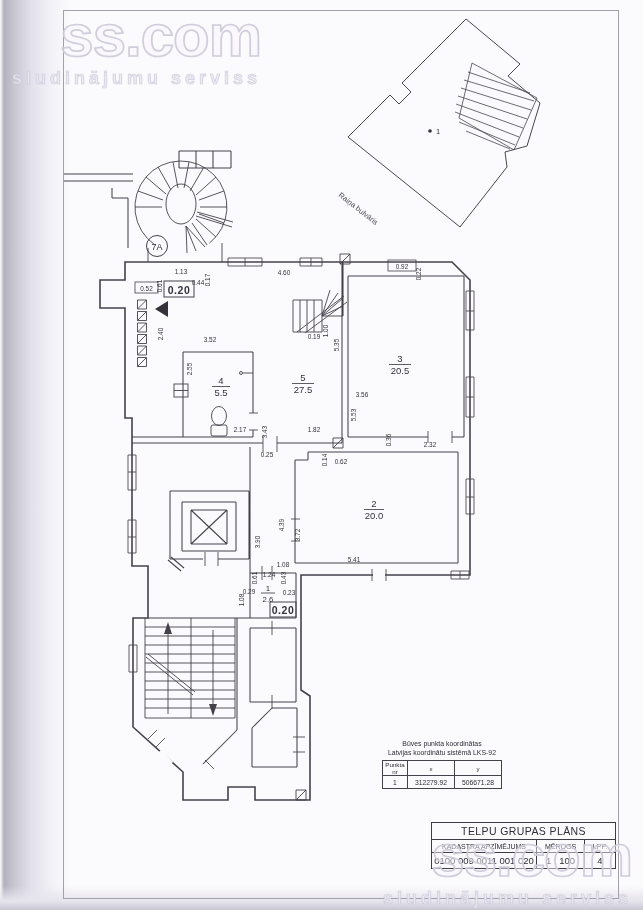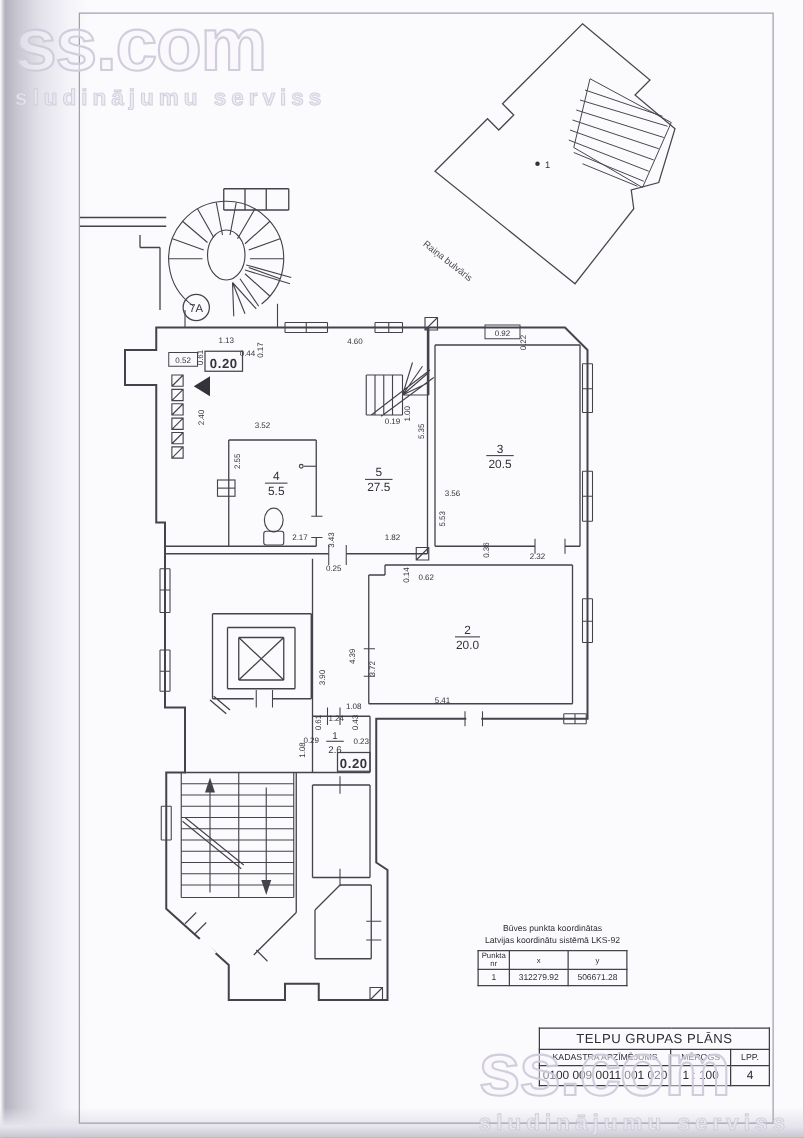--- a/index.html
+++ b/index.html
@@ -25,21 +25,21 @@
   .coords th{font-size:6.2px;line-height:1.15;}
   .coords td{font-size:6.8px;height:12px;}
   .c-nr{width:22px;} .c-x{width:44px;} .c-y{width:44px;}
   .tblock{position:absolute;z-index:4;left:431px;top:822px;color:#2f2d36;}
   .tblock table{border-collapse:collapse;}
   .tblock td{border:1px solid #3f3c46;text-align:center;padding:0;}
   .tb-title{font-size:10.5px;height:16px;letter-spacing:.4px;}
   .tb-h{font-size:7px;height:12px;}
   .tb-v{font-size:9.5px;height:15px;}
   .w1{width:104px;} .w2{width:47px;} .w3{width:30px;}
-  .wm{position:absolute;z-index:5;pointer-events:none;}
+  .wm{position:absolute;z-index:5;pointer-events:none;text-align:right;}
   .wm .big{font-weight:bold;font-size:60px;line-height:1;letter-spacing:-1px;
     color:rgba(248,247,252,.45);-webkit-text-stroke:1.7px rgba(206,203,218,.95);}
   .wm .small{font-weight:bold;font-size:18px;letter-spacing:4px;margin-top:2px;
     color:rgba(233,231,241,.85);-webkit-text-stroke:.7px rgba(204,201,216,.9);}
   .wm-tl{left:12px;top:6px;}
   .wm-br{left:383px;top:826px;}
 </style>
 </head>
 <body>
 

